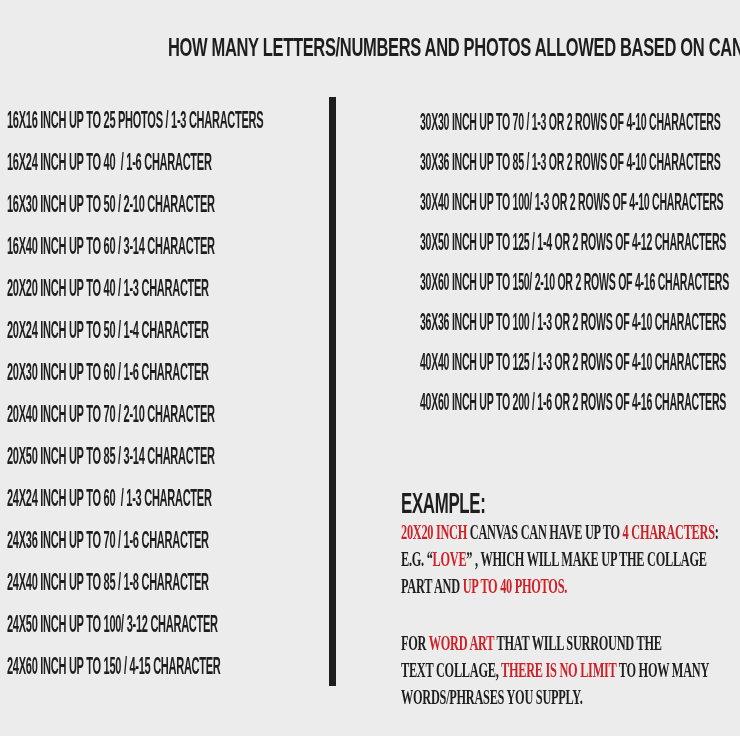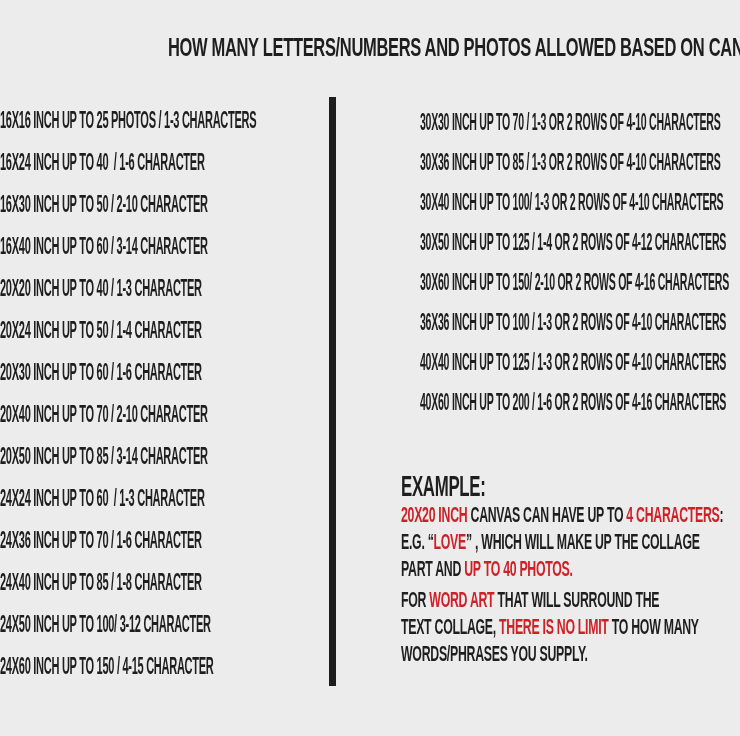--- a/index.html
+++ b/index.html
@@ -20,21 +20,21 @@
   }
   .title-text{
     display:inline-block;
     font-weight:bold;font-size:25px;letter-spacing:-0.5px;
     white-space:nowrap;
     transform:scaleX(0.66);
     transform-origin:center top;
   }
 
   
-  .left-col{position:absolute;left:0;top:99px;width:330px;}
+  .left-col{position:absolute;left:7px;top:99px;width:330px;}
   .right-col{position:absolute;left:420px;top:102px;width:339px;}
 
   .row{
     height:42px;line-height:42px;
     font-weight:bold;font-size:23px;letter-spacing:-0.6px;
     white-space:pre;
     transform:scaleX(0.48);
     transform-origin:left center;
   }
   .right-col .row{
@@ -43,29 +43,29 @@
   }
 
   
   .divider{
     position:absolute;left:329px;top:97px;
     width:7px;height:589px;
     background:#1d1d1d;
   }
 
   
-  .example{position:absolute;left:401px;top:471px;width:339px;}
+  .example{position:absolute;left:401px;top:488px;width:339px;}
   .example-heading{
     font-weight:bold;font-size:29px;letter-spacing:-0.5px;
     line-height:30px;white-space:nowrap;
     transform:scaleX(0.58);transform-origin:left center;
   }
-  .para{margin:0;}
+  .para{margin:0;font-family:Liberation Serif, serif;}
   .para.p1{margin-top:0;}
-  .para.p2{margin-top:4px;}
+  .para.p2{margin-top:30px;}
   .ex-line{
     line-height:27px;
     font-weight:bold;font-size:22px;letter-spacing:-0.5px;
     white-space:pre;
     transform:scaleX(0.56);transform-origin:left center;
   }
   .red{color:#cd2127;}
 </style>
 </head>
 <body>

